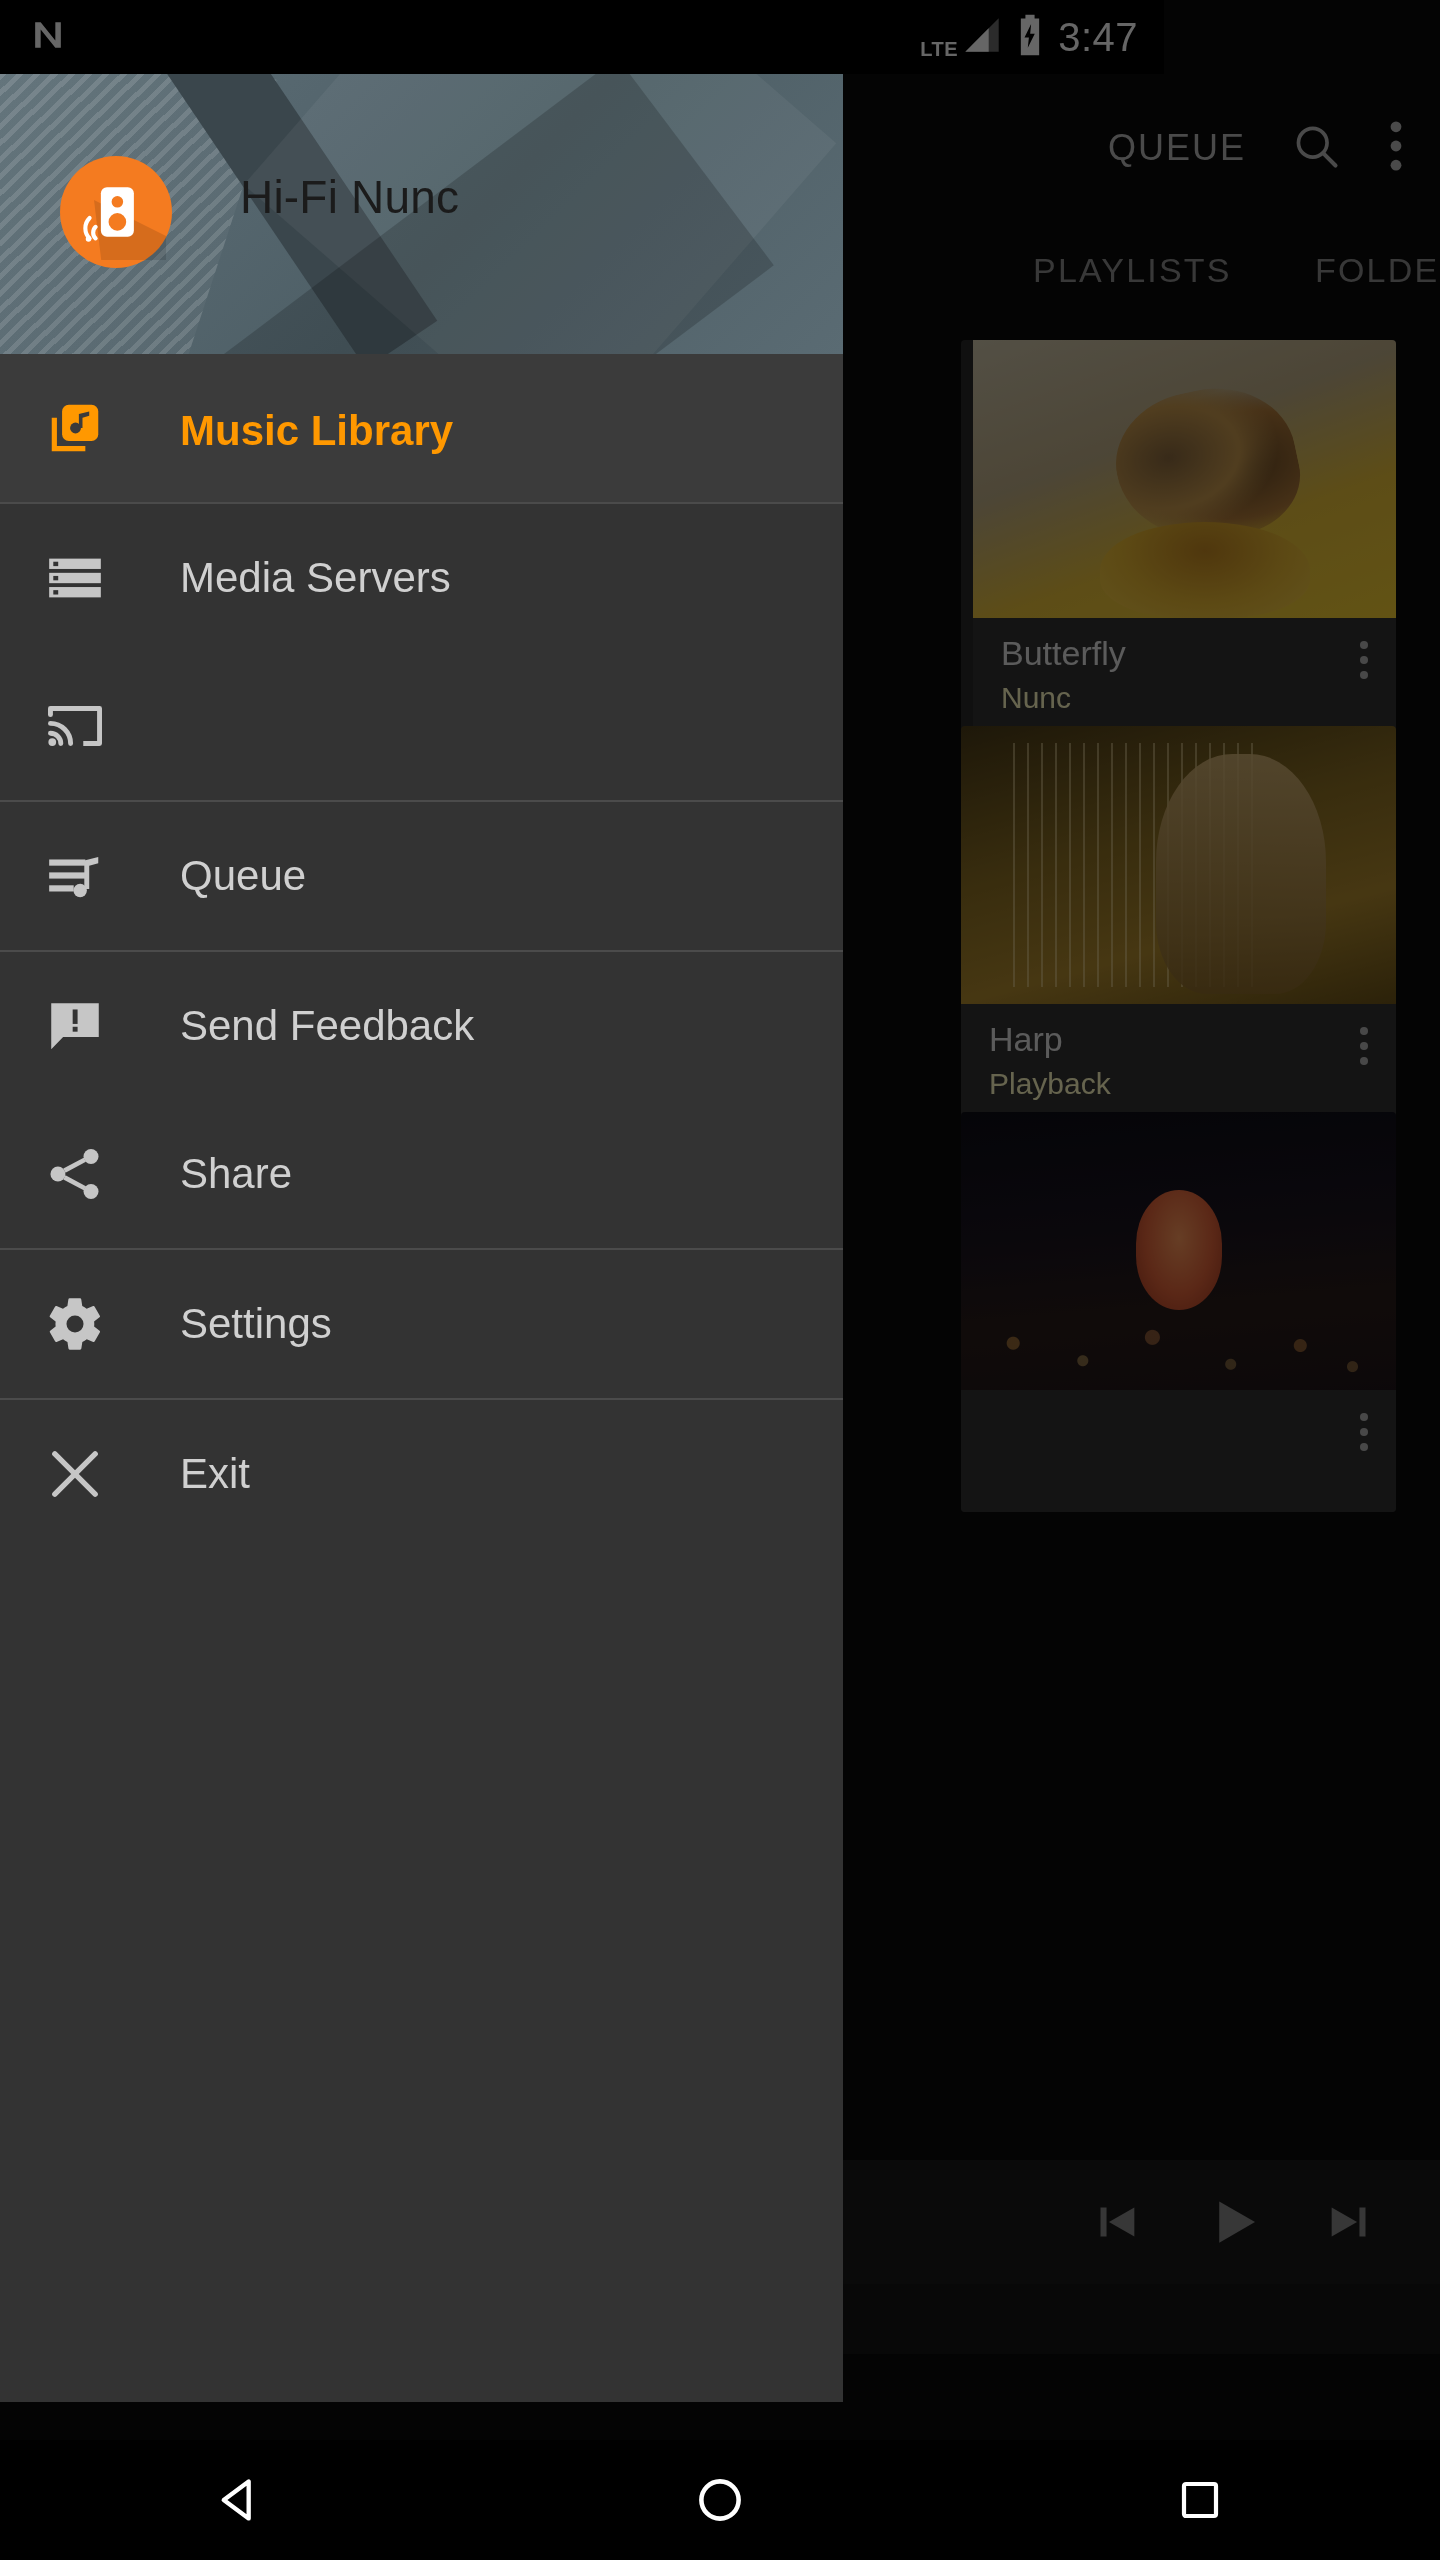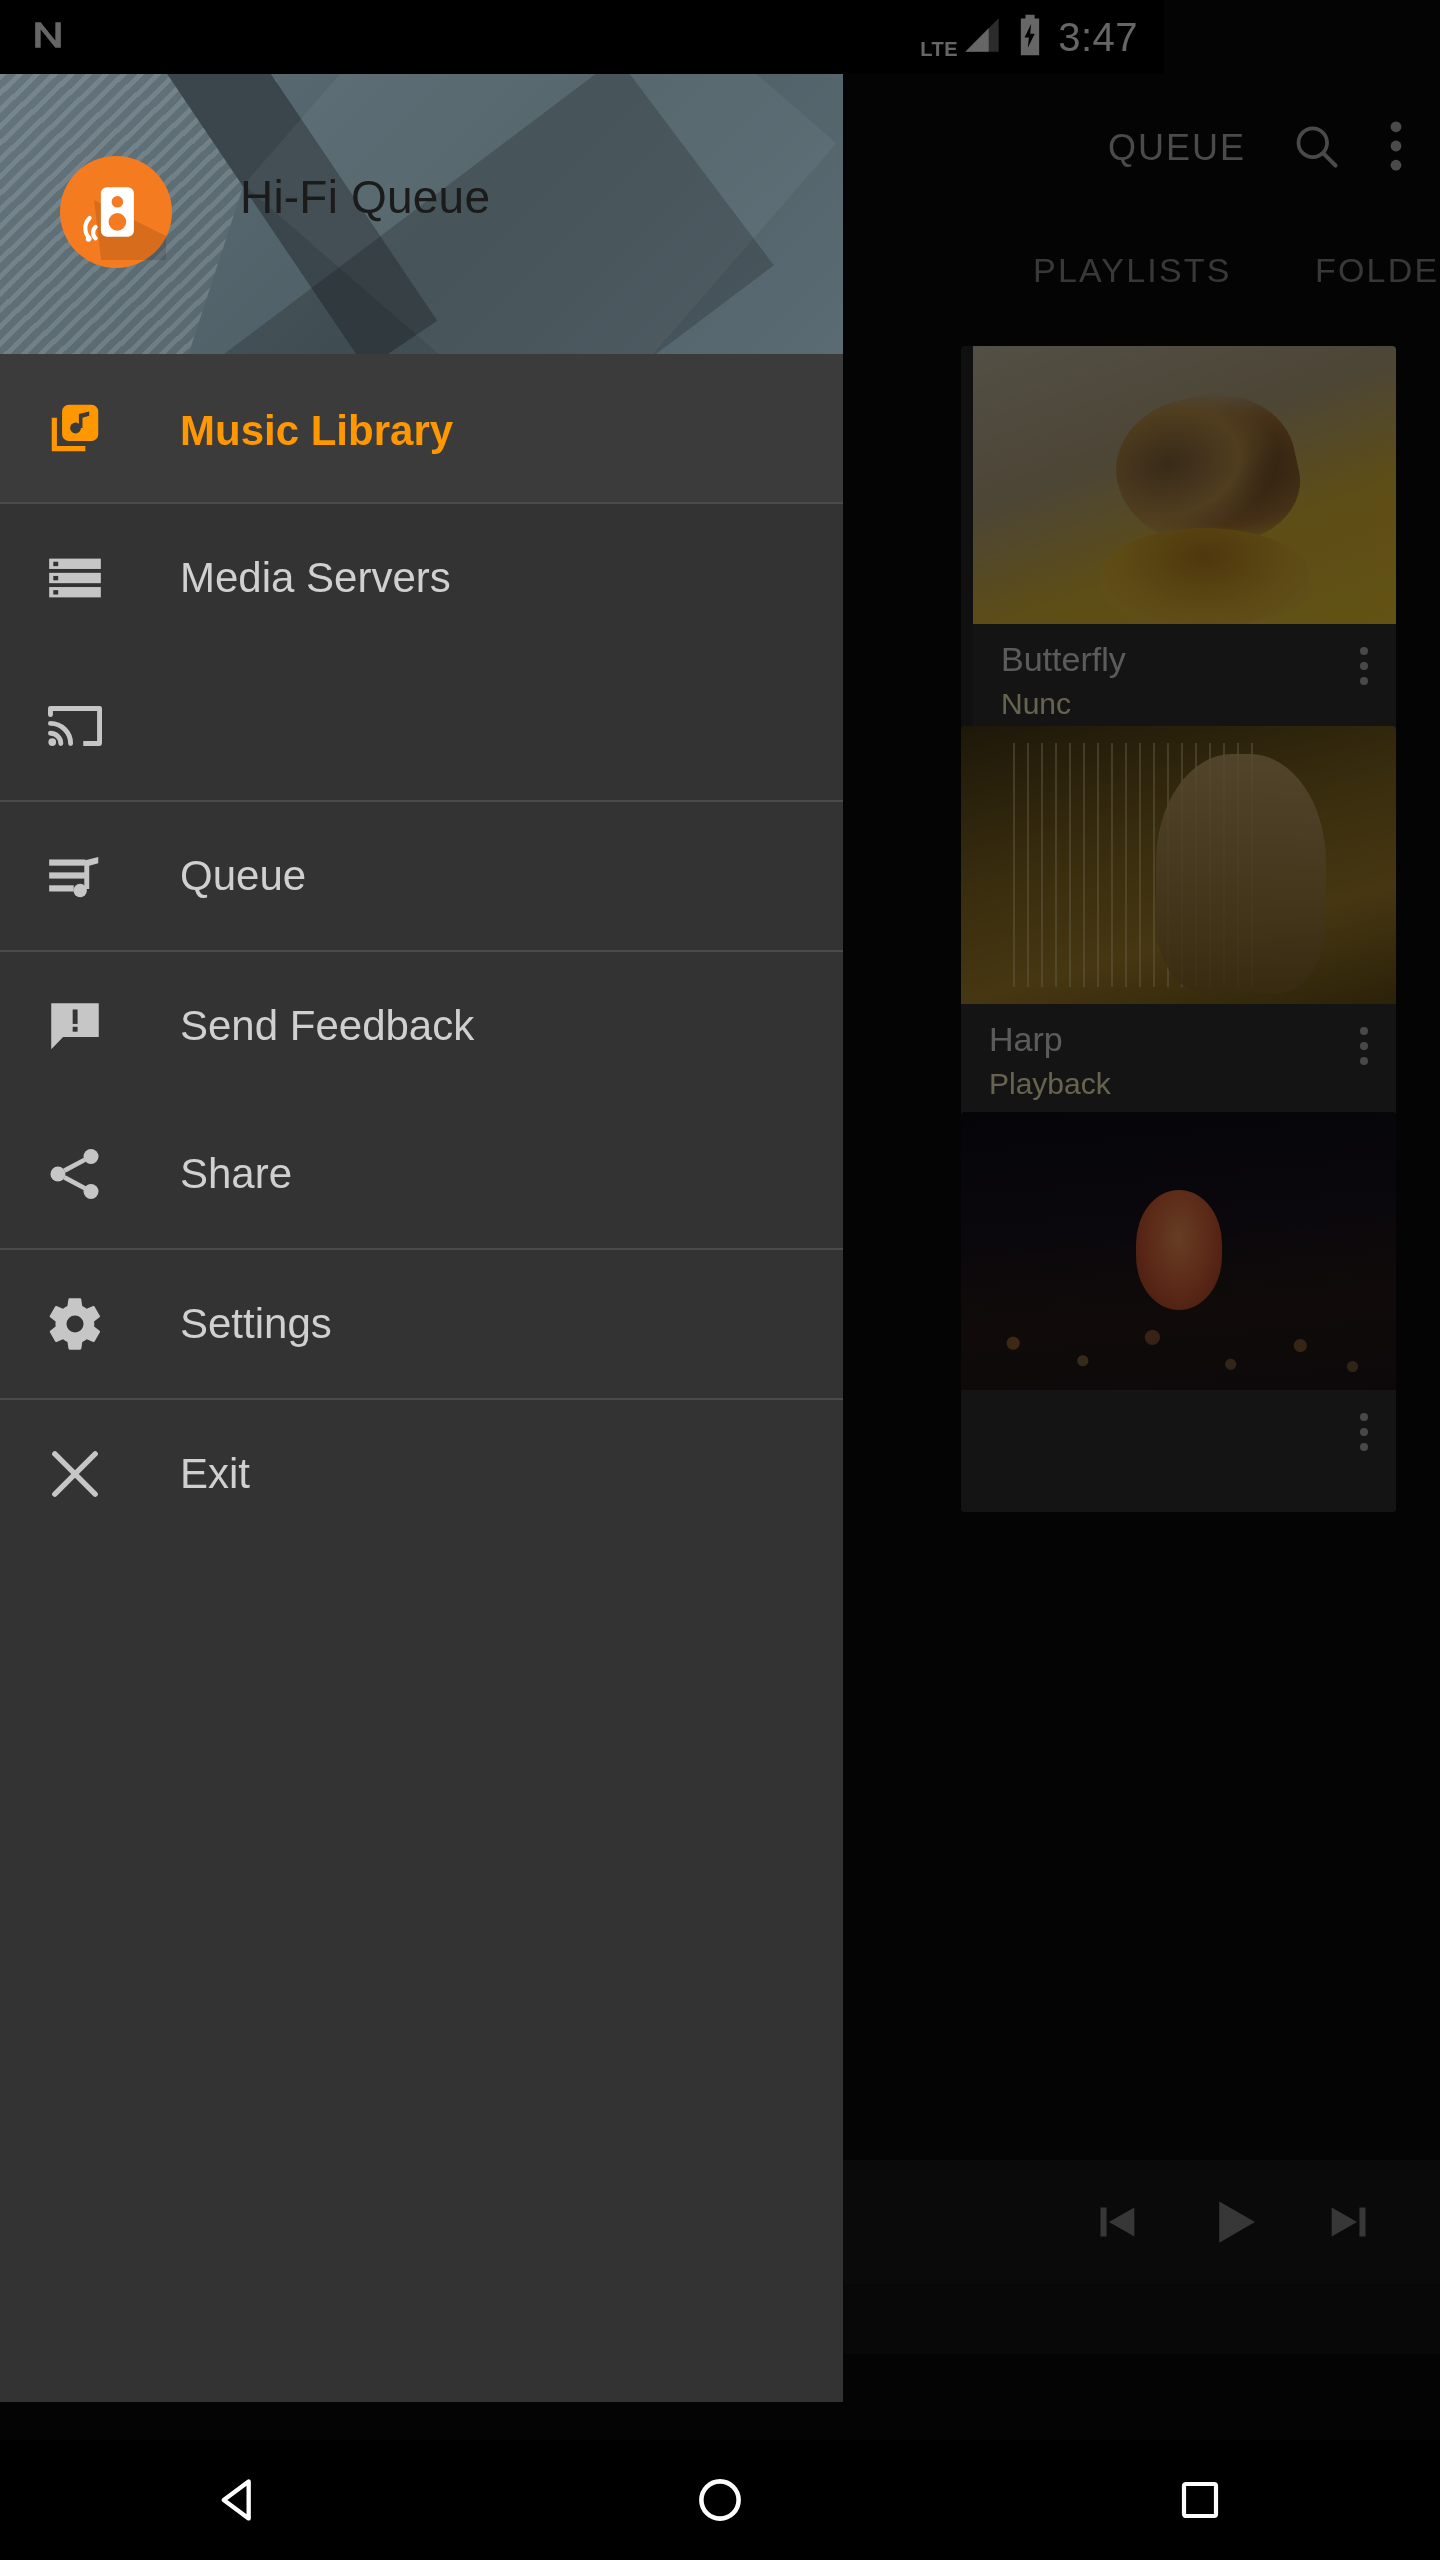--- a/index.html
+++ b/index.html
@@ -235,21 +235,21 @@
           <div class="title"></div>
           <div class="sub"></div>
           <div class="dots">
               <i></i>
               <i></i>
               <i></i>
             </div>
         </div>
       </div>
 
-      <div class="card" style="left:961px; top:20px;padding-left:12px;">
+      <div class="card" style="left:961px; top:14px;padding-left:12px;">
         <div class="art art-butterfly">
           <div class="butterfly-body"></div>
           <div class="flower-center"></div>
         </div>
         <div class="meta">
           <div class="title">Butterfly</div>
           <div class="sub">Nunc</div>
           <div class="dots">
               <i></i>
               <i></i>
@@ -388,21 +388,21 @@
         <svg width="66" height="66" viewBox="0 0 24 24" style="position:relative;">
           <rect x="6.5" y="3" width="12" height="18" rx="2.2" fill="#ffffff"></rect>
           <circle cx="12.5" cy="8.3" r="2.1" fill="#f47b20"></circle>
           <circle cx="12.5" cy="15.6" r="3.2" fill="#f47b20"></circle>
           <path d="M2.4 21.6a5.2 5.2 0 0 1 0-7.4" fill="none" stroke="#ffffff" stroke-width="1.5" stroke-linecap="round"></path>
           <path d="M4.6 21.6a2.9 2.9 0 0 1 0-4.2" fill="none" stroke="#ffffff" stroke-width="1.5" stroke-linecap="round"></path>
           <circle cx="2" cy="21.8" r="1" fill="#ffffff"></circle>
         </svg>
       </div>
 
-      <div class="app-title">Hi-Fi Queue</div>
+      <div class="app-title">Hi-Fi Nunc</div>
     </div>
 
     <div class="drawer-list">
 
       <div class="drawer-item selected">
         <div class="di-icon">
           <svg width="62" height="62" viewBox="0 0 24 24">
             <path d="M4 8v12h12" fill="none" stroke="#ff9800" stroke-width="2"></path>
             <rect x="7" y="3" width="14" height="14" rx="2.6" fill="#ff9800"></rect>
             <circle cx="12.2" cy="12" r="2.1" fill="#3b3b3b"></circle>

